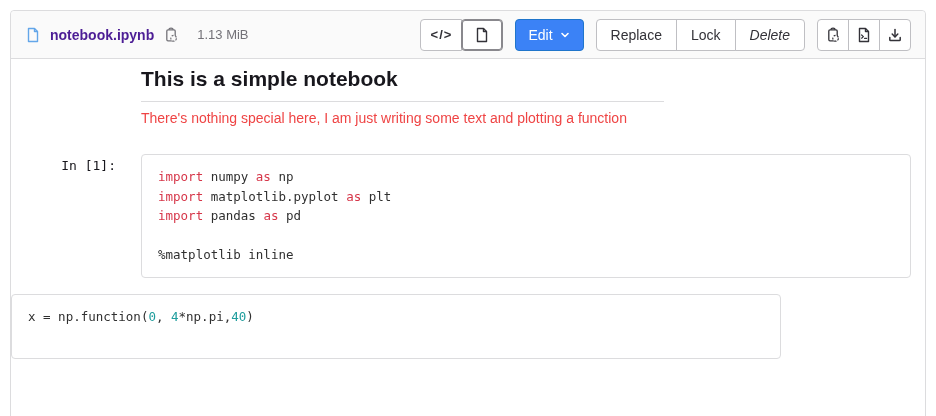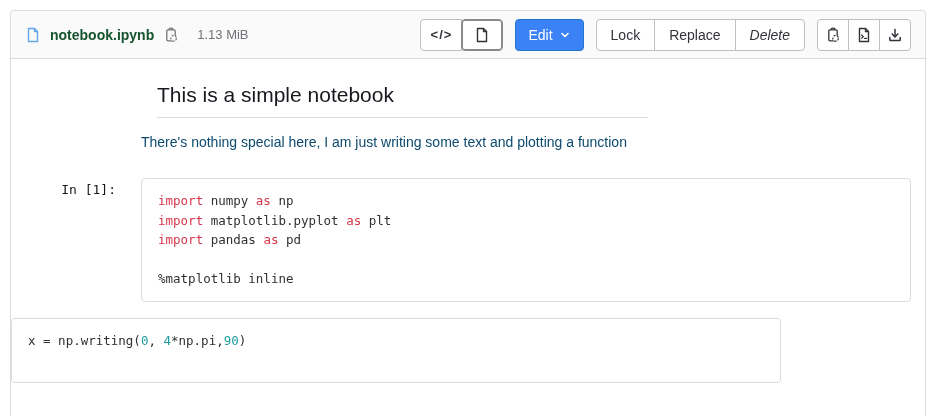--- a/index.html
+++ b/index.html
@@ -20,21 +20,21 @@
   
   .file-header {
     height: 48px;
     background: #fafafa;
     border-bottom: 1px solid #dcdcde;
     border-radius: 4px 4px 0 0;
     display: flex; align-items: center;
     padding: 0 14px;
   }
   .fh-left { display: flex; align-items: center; gap: 9px; }
-  .file-name { font-weight: bold; font-size: 14px; color: #14532d; }
+  .file-name { font-weight: bold; font-size: 14px; color: #4c1d95; }
   .file-size { font-size: 13px; color: #737278; margin-left: 9px; }
   .fh-right { margin-left: auto; display: flex; align-items: center; gap: 12px; }
   .btn {
     height: 32px; background: #fff;
     border: 1px solid #bfbfc3; border-radius: 4px;
     font-family: "Liberation Sans", sans-serif;
     font-size: 14px; color: #333238;
     display: inline-flex; align-items: center; justify-content: center;
     padding: 0 14px; cursor: pointer;
   }
@@ -53,27 +53,27 @@
   .btn-primary {
     background: #3b82f6; border: 1px solid #1f75cb; color: #fff;
     gap: 6px; padding: 0 12px; font-weight: 400;
   }
   .code-glyph { font-size: 13px; font-weight: bold; letter-spacing: 1px; color: #333238; }
   svg.ic { display: block; }
   
   .nb { padding-top: 6px; }
   .md-cell { margin-left: 130px; width: 523px; }
   .nb-title {
-    margin: 16px; font-size: 21px; font-weight: normal; color: #18171d;
+    margin: 0; font-size: 21px; font-weight: bold; color: #18171d;
     line-height: 28px; padding-bottom: 8px;
     border-bottom: 1px solid #dcdcde;
   }
   .nb-intro {
-    margin: 16px 0 0; font-size: 14px; line-height: 16px;
-    color: #0c4a6e; white-space: nowrap;
+    margin: 8px 0 0; font-size: 14px; line-height: 16px;
+    color: #ef4444; white-space: nowrap;
   }
   .cells { margin-top: 28px; }
   .cell-row { display: flex; margin-bottom: 16px; }
   .cell-prompt {
     width: 130px; padding: 4px 25px 0 0;
     text-align: right;
     font-family: "DejaVu Sans Mono", monospace;
     font-size: 13px; color: #18171d;
     flex: none;
   }
@@ -132,22 +132,22 @@
       <button class="btn btn-primary">
         <span>Edit</span>
         <span>
           <svg class="ic" width="12" height="12" viewBox="0 0 12 12">
             <path d="M3 4.5l3 3 3-3" fill="none" stroke="#fff" stroke-width="1.6" stroke-linecap="round" stroke-linejoin="round"></path>
           </svg>
         </span>
       </button>
 
       <span class="btn-group">
+        <button class="btn">Replace</button>
         <button class="btn">Lock</button>
-        <button class="btn">Replace</button>
         <button class="btn">Delete</button>
       </span>
 
       <span class="btn-group">
         <button class="btn icon-btn-sm">
           <span>
             <svg class="ic" width="16" height="16" viewBox="0 0 16 16">
               <rect x="3.8" y="2.8" width="8.4" height="11" rx="1.2" fill="none" stroke="#333238" stroke-width="1.3"></rect>
               <path d="M6 2.8 Q6 1.2 8 1.2 Q10 1.2 10 2.8" fill="none" stroke="#333238" stroke-width="1.3"></path>
               <circle cx="10.6" cy="11.2" r="2.8" fill="#fff" stroke="#333238" stroke-width="1.2" stroke-dasharray="2 1.6"></circle>
@@ -181,18 +181,18 @@
     <div class="md-cell">
       <h1 class="nb-title">This is a simple notebook</h1>
       <p class="nb-intro">There's nothing special here, I am just writing some text and plotting a function</p>
     </div>
     <div class="cells">
         <div class="cell-row">
           <div class="cell-prompt">In [1]:</div>
           <div class="code-box"><div class="code-line"><span class="tok-k">import</span><span> numpy </span><span class="tok-k">as</span><span> np</span></div><div class="code-line"><span class="tok-k">import</span><span> matplotlib.pyplot </span><span class="tok-k">as</span><span> plt</span></div><div class="code-line"><span class="tok-k">import</span><span> pandas </span><span class="tok-k">as</span><span> pd</span></div><div class="code-line">&nbsp;</div><div class="code-line"><span>%matplotlib inline</span></div></div>
         </div>
         <div class="cell-row">
-          <div class="code-box"><div class="code-line"><span>x = np.writing(</span><span class="tok-m">0</span><span>, </span><span class="tok-m">4</span><span>*np.pi,</span><span class="tok-m">90</span><span>)</span></div><div class="code-line">&nbsp;</div></div>
+          <div class="code-box"><div class="code-line"><span>x = np.function(</span><span class="tok-m">0</span><span>, </span><span class="tok-m">4</span><span>*np.pi,</span><span class="tok-m">40</span><span>)</span></div><div class="code-line">&nbsp;</div></div>
         </div>
       </div>
   </div>
 
 </div>
 
 </body></html>

